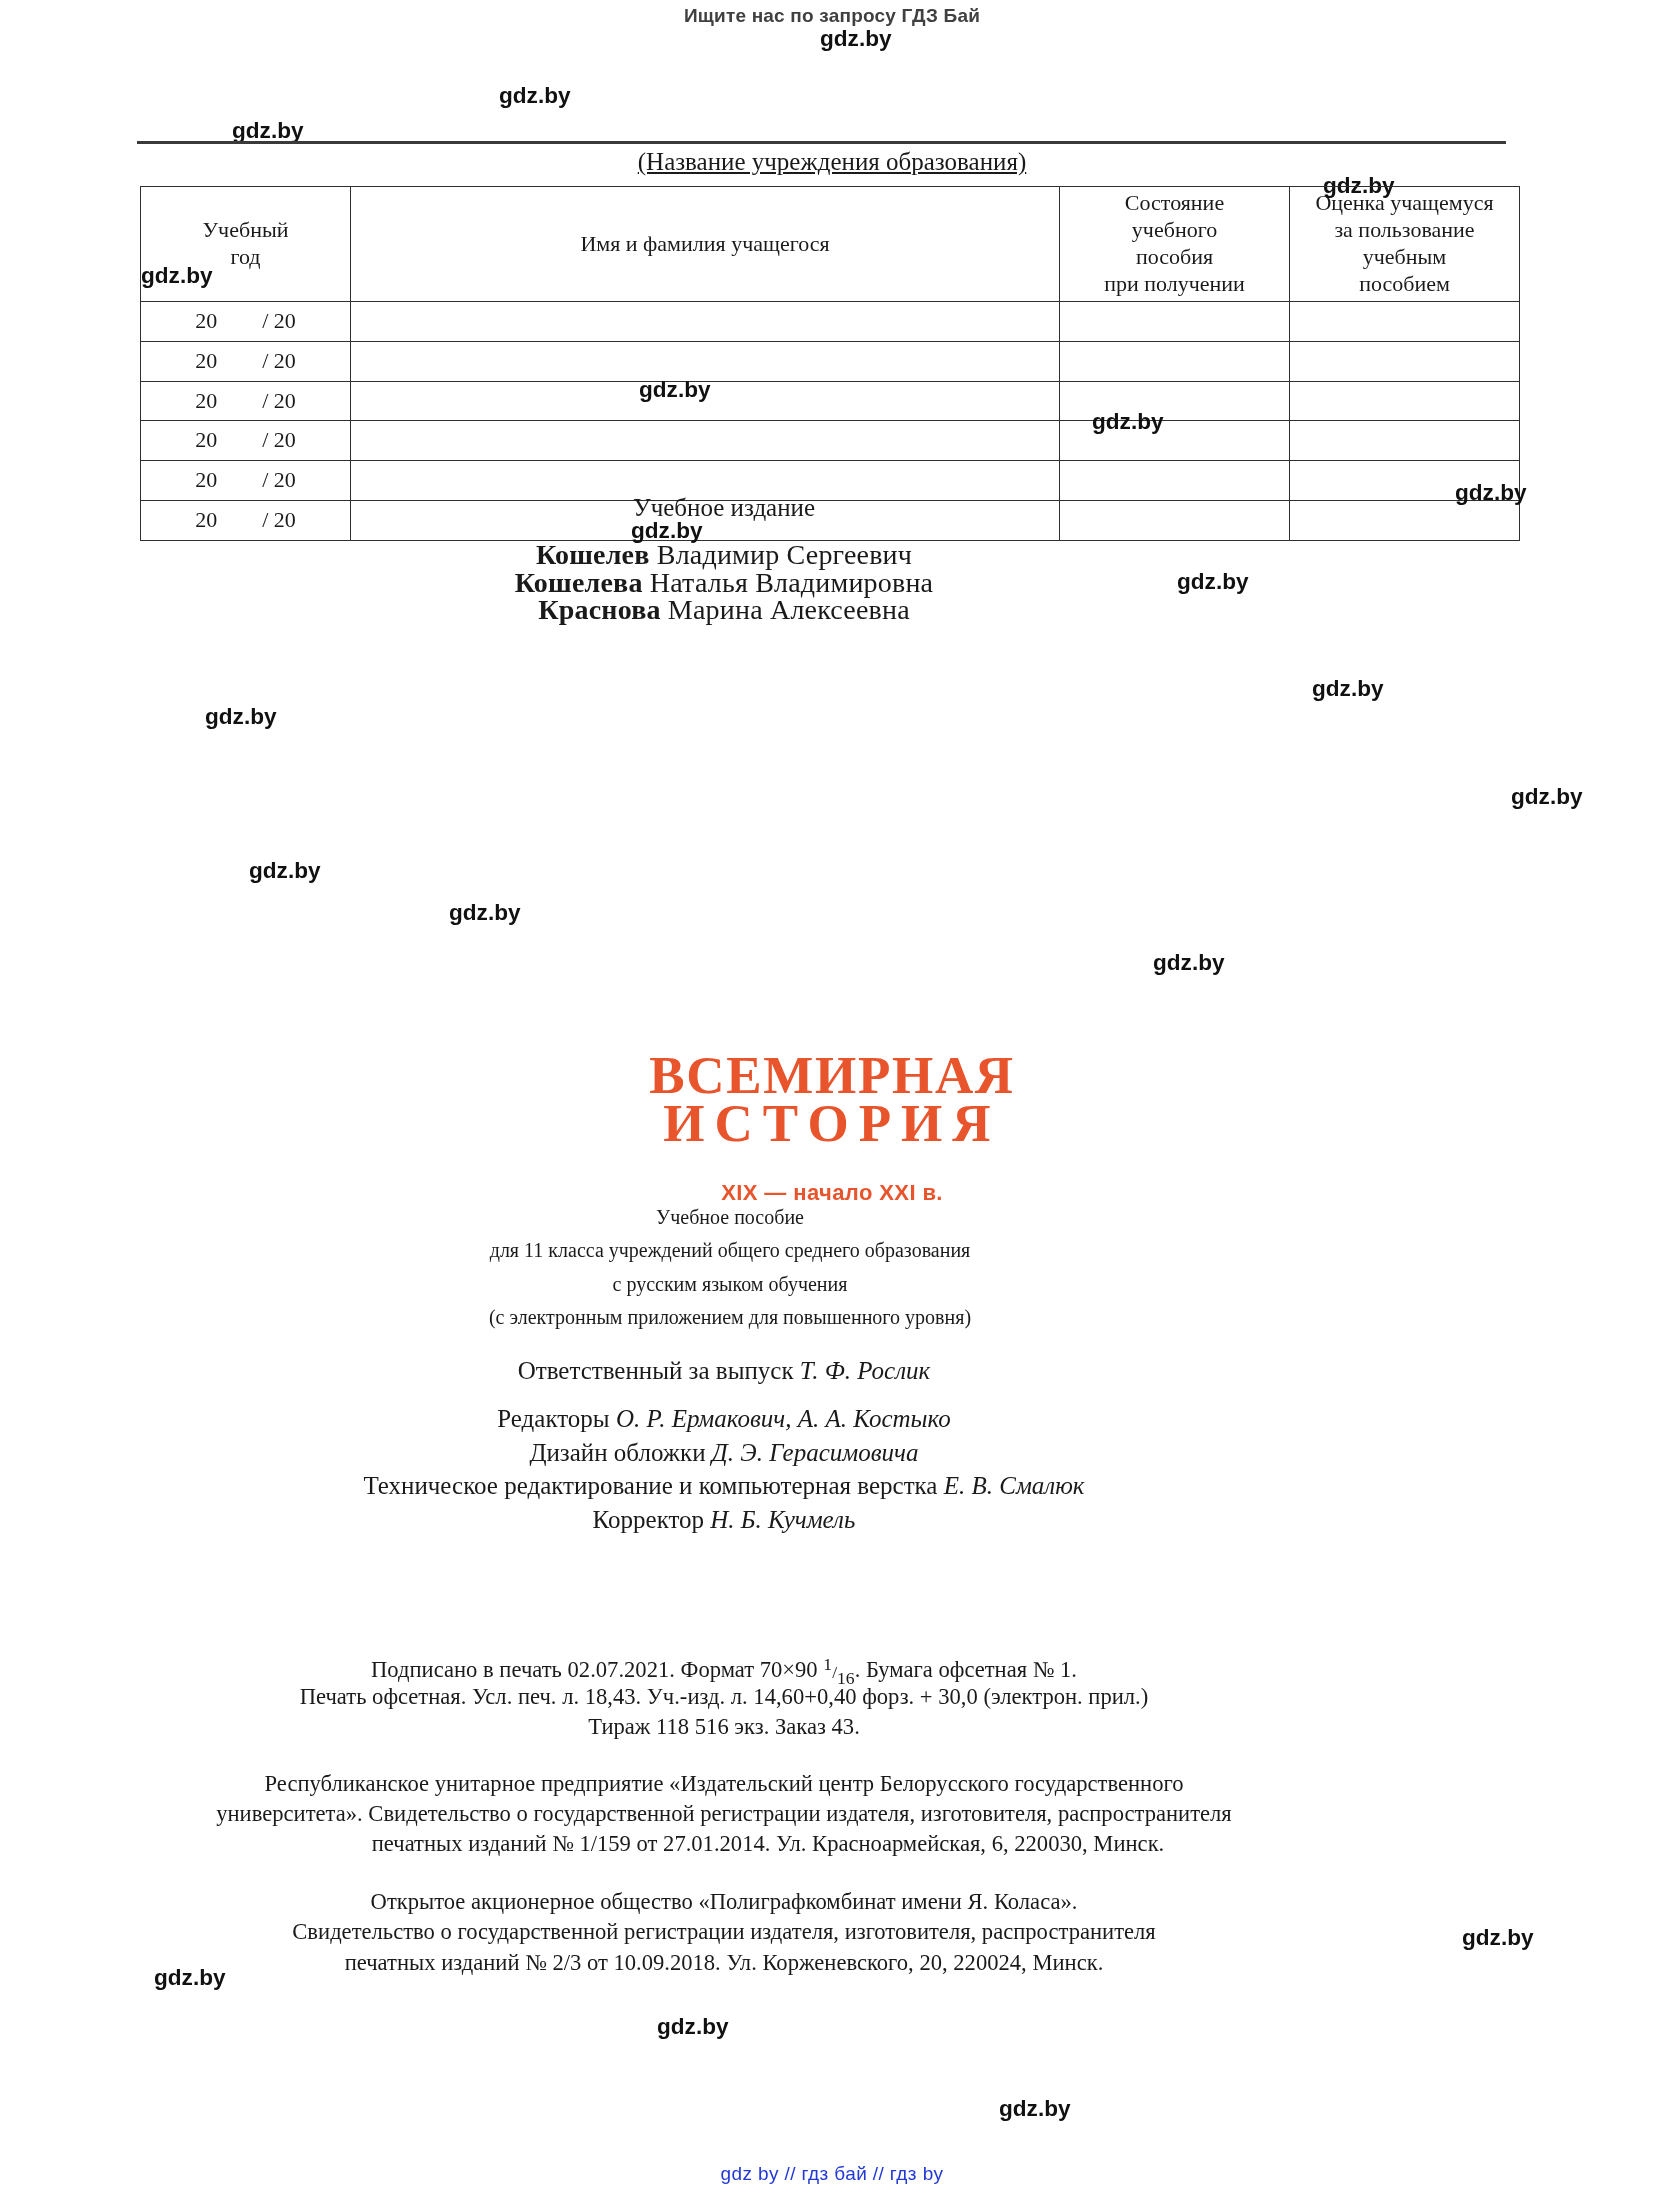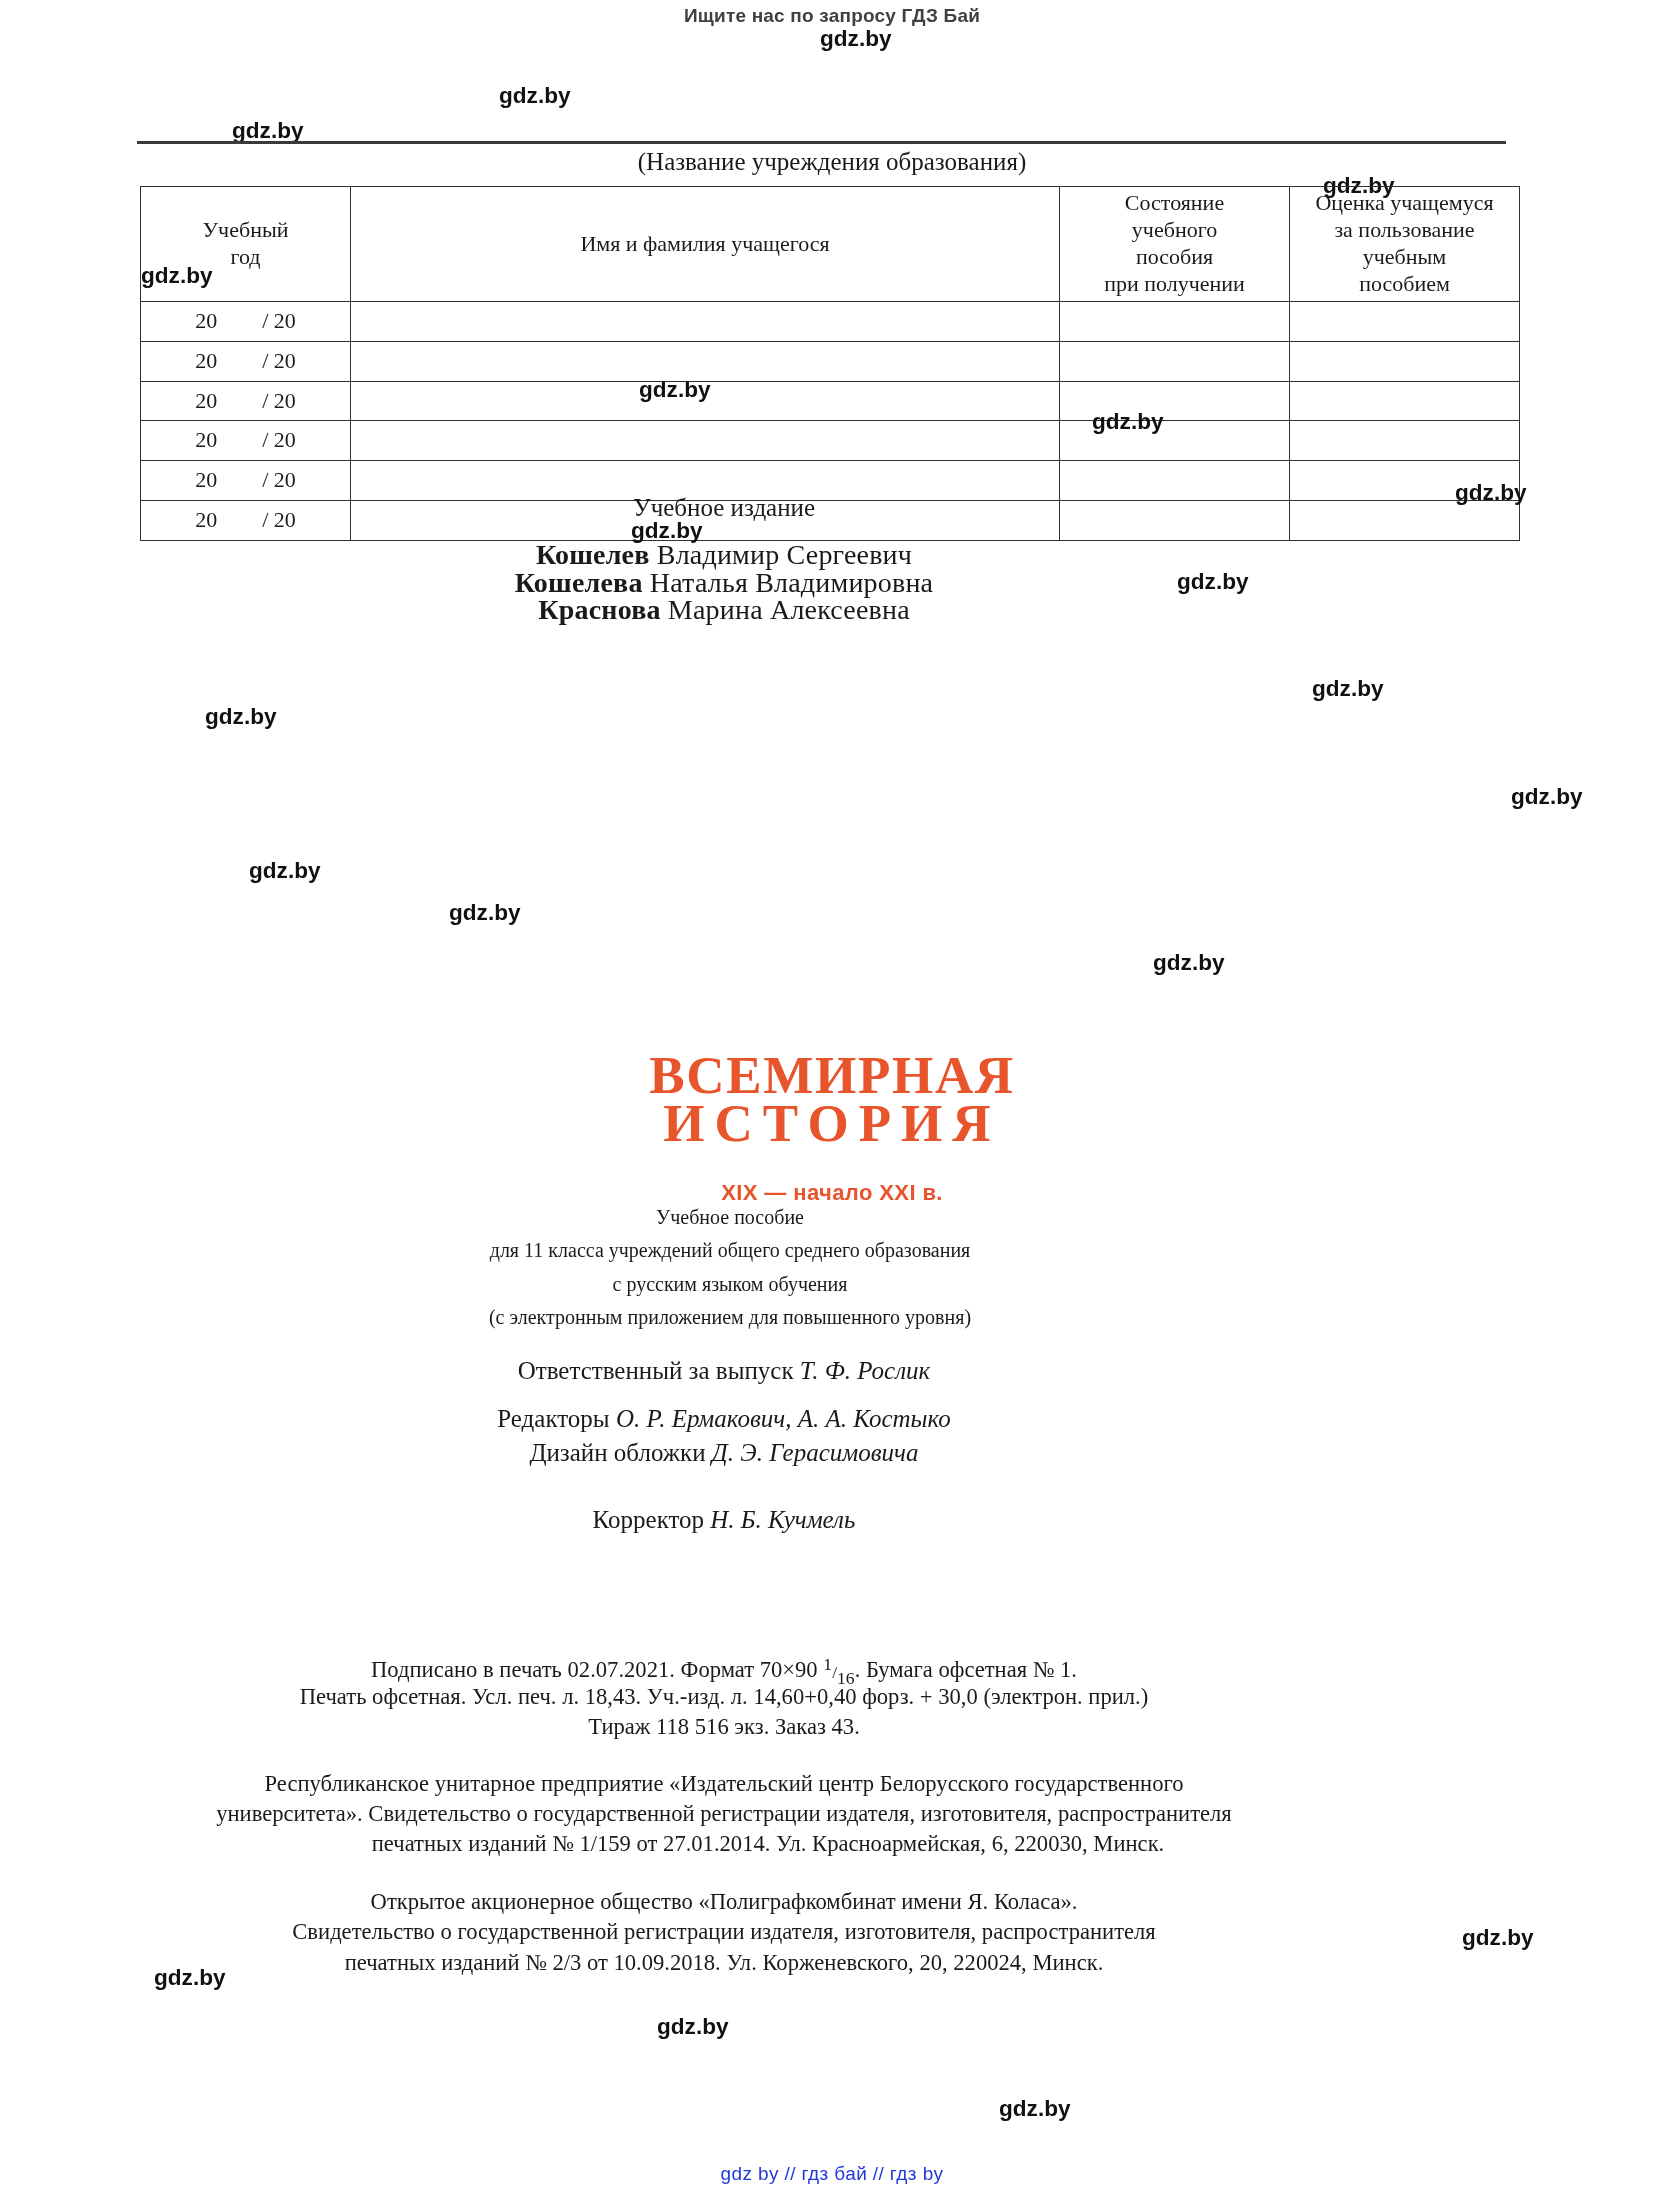--- a/index.html
+++ b/index.html
@@ -62,20 +62,21 @@
     height: 2.5px;
     background: #3a3a3a;
   }
   .inst-caption {
     position: absolute;
     left: 0;
     top: 148px;
     width: 1664px;
     text-align: center;
     font-size: 25px;
+    text-decoration: underline;
   }
 
   
   .tbl-wrap {
     position: absolute;
     left: 140px;
     top: 186px;
     width: 1378px;
   }
   table.reg {
@@ -301,20 +302,23 @@
 
   <div class="center-line credit" style="top:1357px;">
     <span>Ответственный за выпуск </span><i>Т. Ф. Рослик</i>
   </div>
   <div class="center-line credit" style="top:1405px;">
     <span>Редакторы </span><i>О. Р. Ермакович, А. А. Костыко</i>
   </div>
   <div class="center-line credit" style="top:1439px;">
     <span>Дизайн обложки </span><i>Д. Э. Герасимовича</i>
   </div>
+  <div class="center-line credit" style="top:1472px;">
+    <span>Техническое редактирование и компьютерная верстка </span><i>Е. В. Смалюк</i>
+  </div>
   <div class="center-line credit" style="top:1506px;">
     <span>Корректор </span><i>Н. Б. Кучмель</i>
   </div>
 
   <div class="wm" style="left:249px;  top:858px;">gdz.by</div>
   <div class="wm" style="left:449px;  top:900px;">gdz.by</div>
   <div class="wm" style="left:1153px; top:950px;">gdz.by</div>
 
   <div class="center-line impr" style="top:1654px;">
     <span>Подписано в печать 02.07.2021. Формат 70×90 </span><span class="frac"><sup>1</sup>/<sub>16</sub></span><span>. Бумага офсетная № 1.</span>

